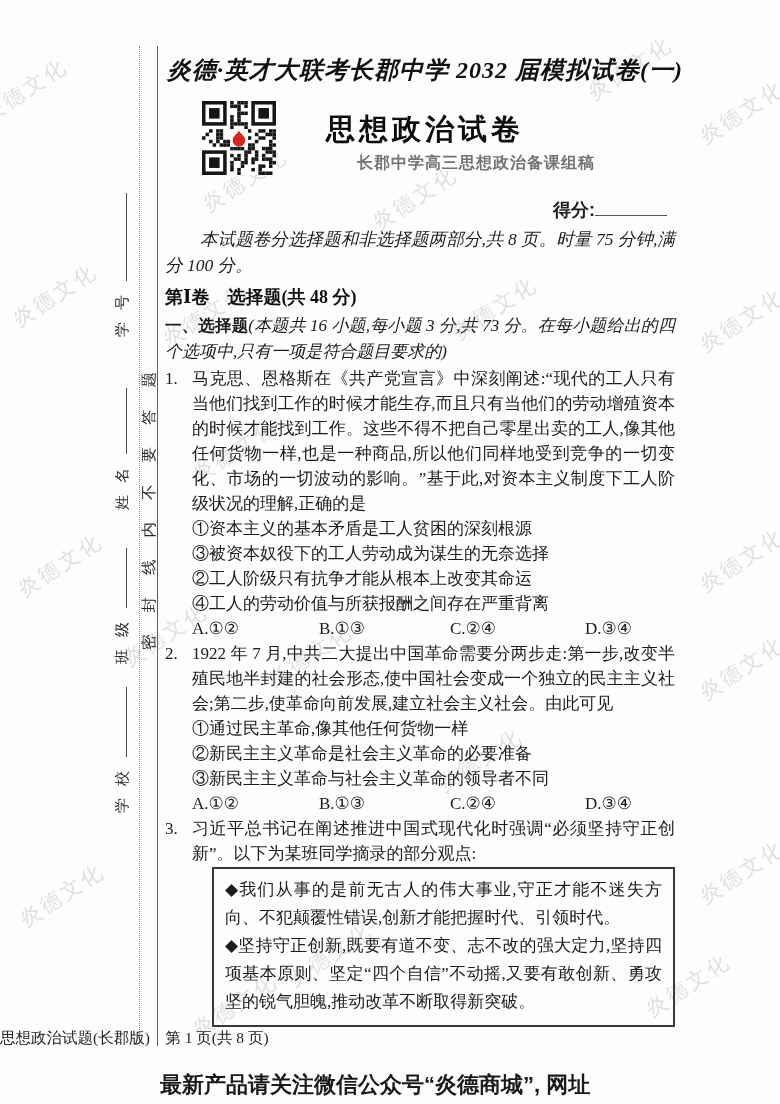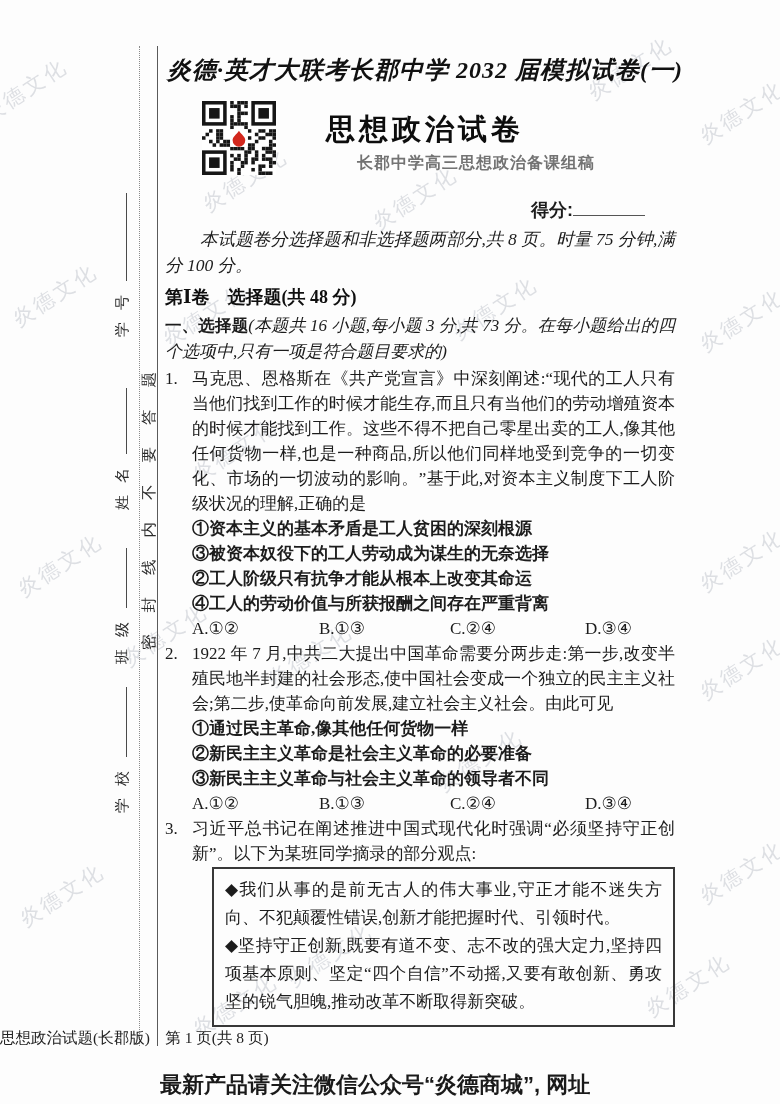--- a/index.html
+++ b/index.html
@@ -23,36 +23,36 @@
   .series-title{position:absolute;left:165px;top:54px;width:520px;text-align:center;
         font-size:24px;font-weight:bold;font-style:italic;letter-spacing:1px;color:#111;
         font-family:"Liberation Serif",serif;}
   .qr{position:absolute;left:202px;top:101px;width:74px;height:74px;}
   .paper-title{position:absolute;left:255px;top:110px;width:340px;text-align:center;
         font-size:29px;font-weight:bold;letter-spacing:4px;color:#0d0d0d;
         font-family:"Liberation Sans","DejaVu Sans",sans-serif;}
   .subtitle{position:absolute;left:255px;top:153px;width:340px;text-align:right;
         font-size:16px;font-weight:bold;letter-spacing:1px;color:#737373;
         font-family:"Liberation Sans","DejaVu Sans",sans-serif;}
-  .score{position:absolute;left:531px;top:198px;font-size:18px;font-weight:bold;
+  .score{position:absolute;left:553px;top:198px;font-size:18px;font-weight:bold;
         font-family:"Liberation Sans","DejaVu Sans",sans-serif;}
   .score-line{display:inline-block;width:72px;border-bottom:1.5px solid #555;height:16px;}
   
   .content{position:absolute;left:165px;top:226px;width:510px;}
   .intro{margin:0;font-size:17.5px;line-height:26px;text-indent:2em;font-style:italic;
          text-align:justify;}
   .sec-heading{margin:7px 0 4px 0;text-align:left;font-size:18px;font-weight:bold;color:#0f0f0f;}
   .instruction{margin:0 0 2px 0;font-size:17px;line-height:25.5px;text-align:justify;}
   .instruction .ilabel{font-weight:bold;font-style:normal;
          font-family:"Liberation Sans","DejaVu Sans",sans-serif;font-size:16.5px;}
   .instruction .irest{font-style:italic;}
   .question{position:relative;padding-left:27px;font-size:17px;line-height:25px;}
   .qnum{position:absolute;left:0;top:0;}
   .stem{margin:0;text-align:justify;}
-  .item{margin:0;font-weight:bold;}
+  .item{margin:0;}
   .opts{display:grid;grid-template-columns:127px 131px 135px auto;}
   .qbox{margin:1px 0 0 20px;width:437px;border:2px solid #383838;padding:7px 11px 9px 11px;
         font-size:17px;line-height:28px;text-align:justify;}
   .qbox p{margin:0;}
   
   .page-footer{position:absolute;left:0;top:1028px;width:780px;text-align:left;
         font-size:15.5px;color:#222;}
   .promo{position:absolute;left:160px;top:1070px;width:560px;font-size:22px;font-weight:bold;
         color:#1a1a1a;font-family:"Liberation Sans","DejaVu Sans",sans-serif;}
 </style>

